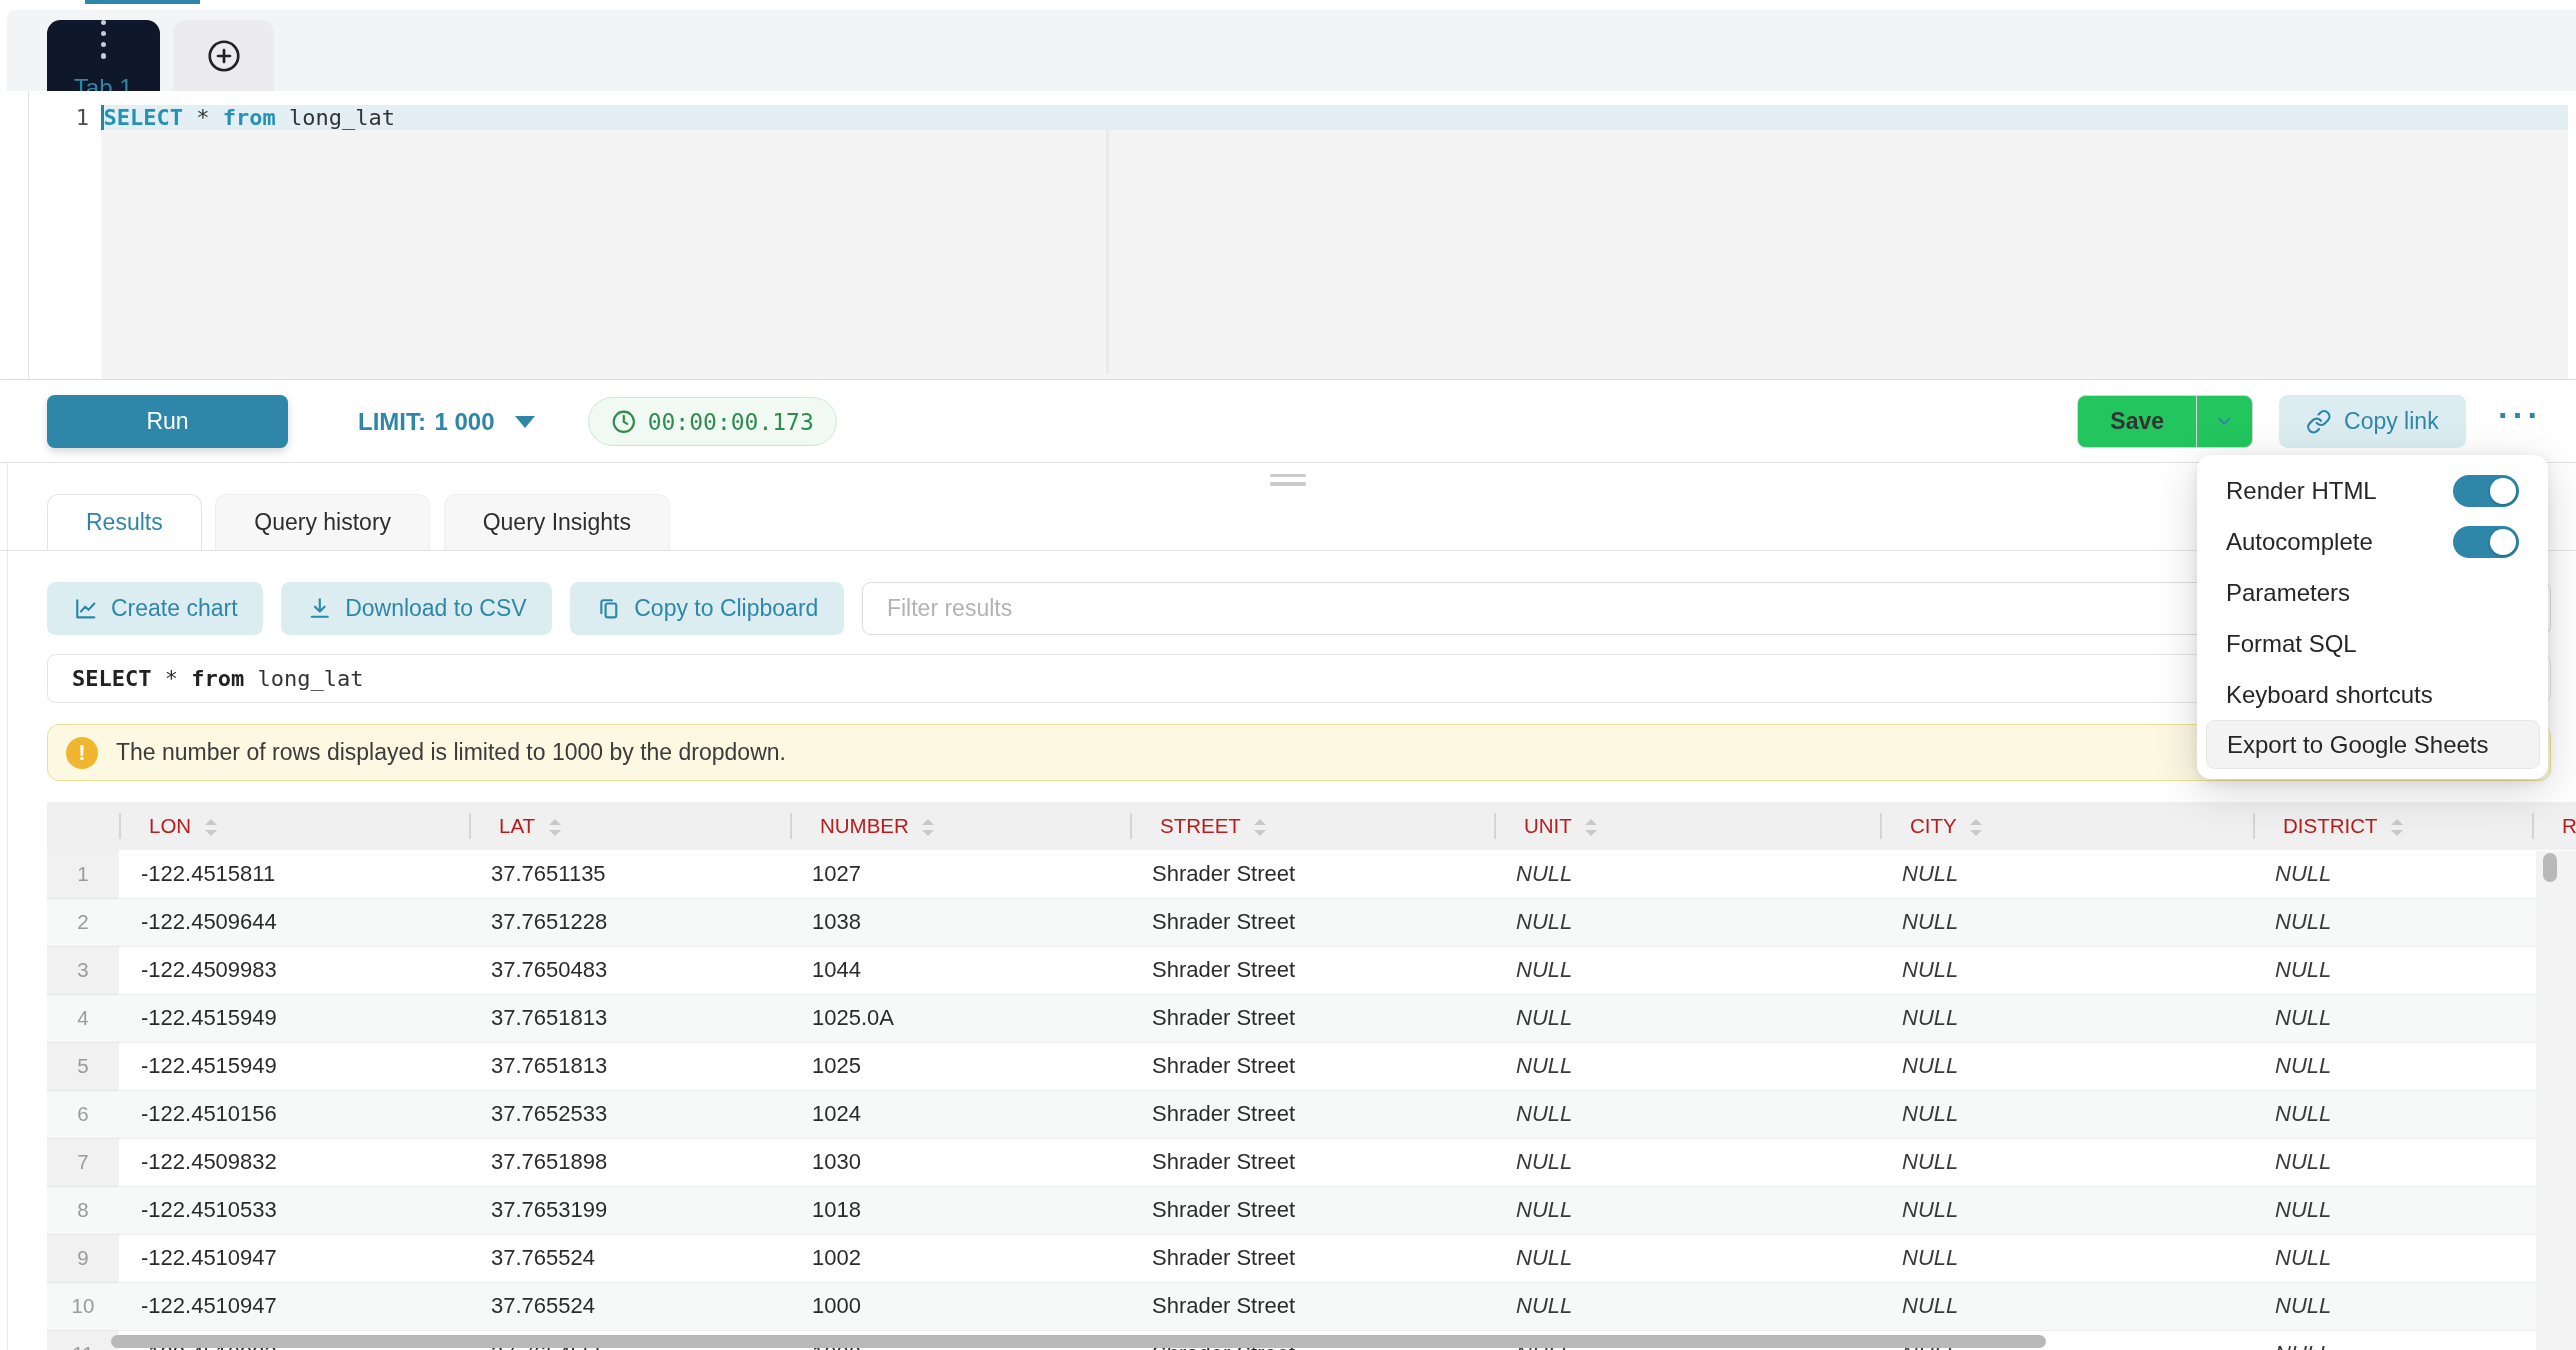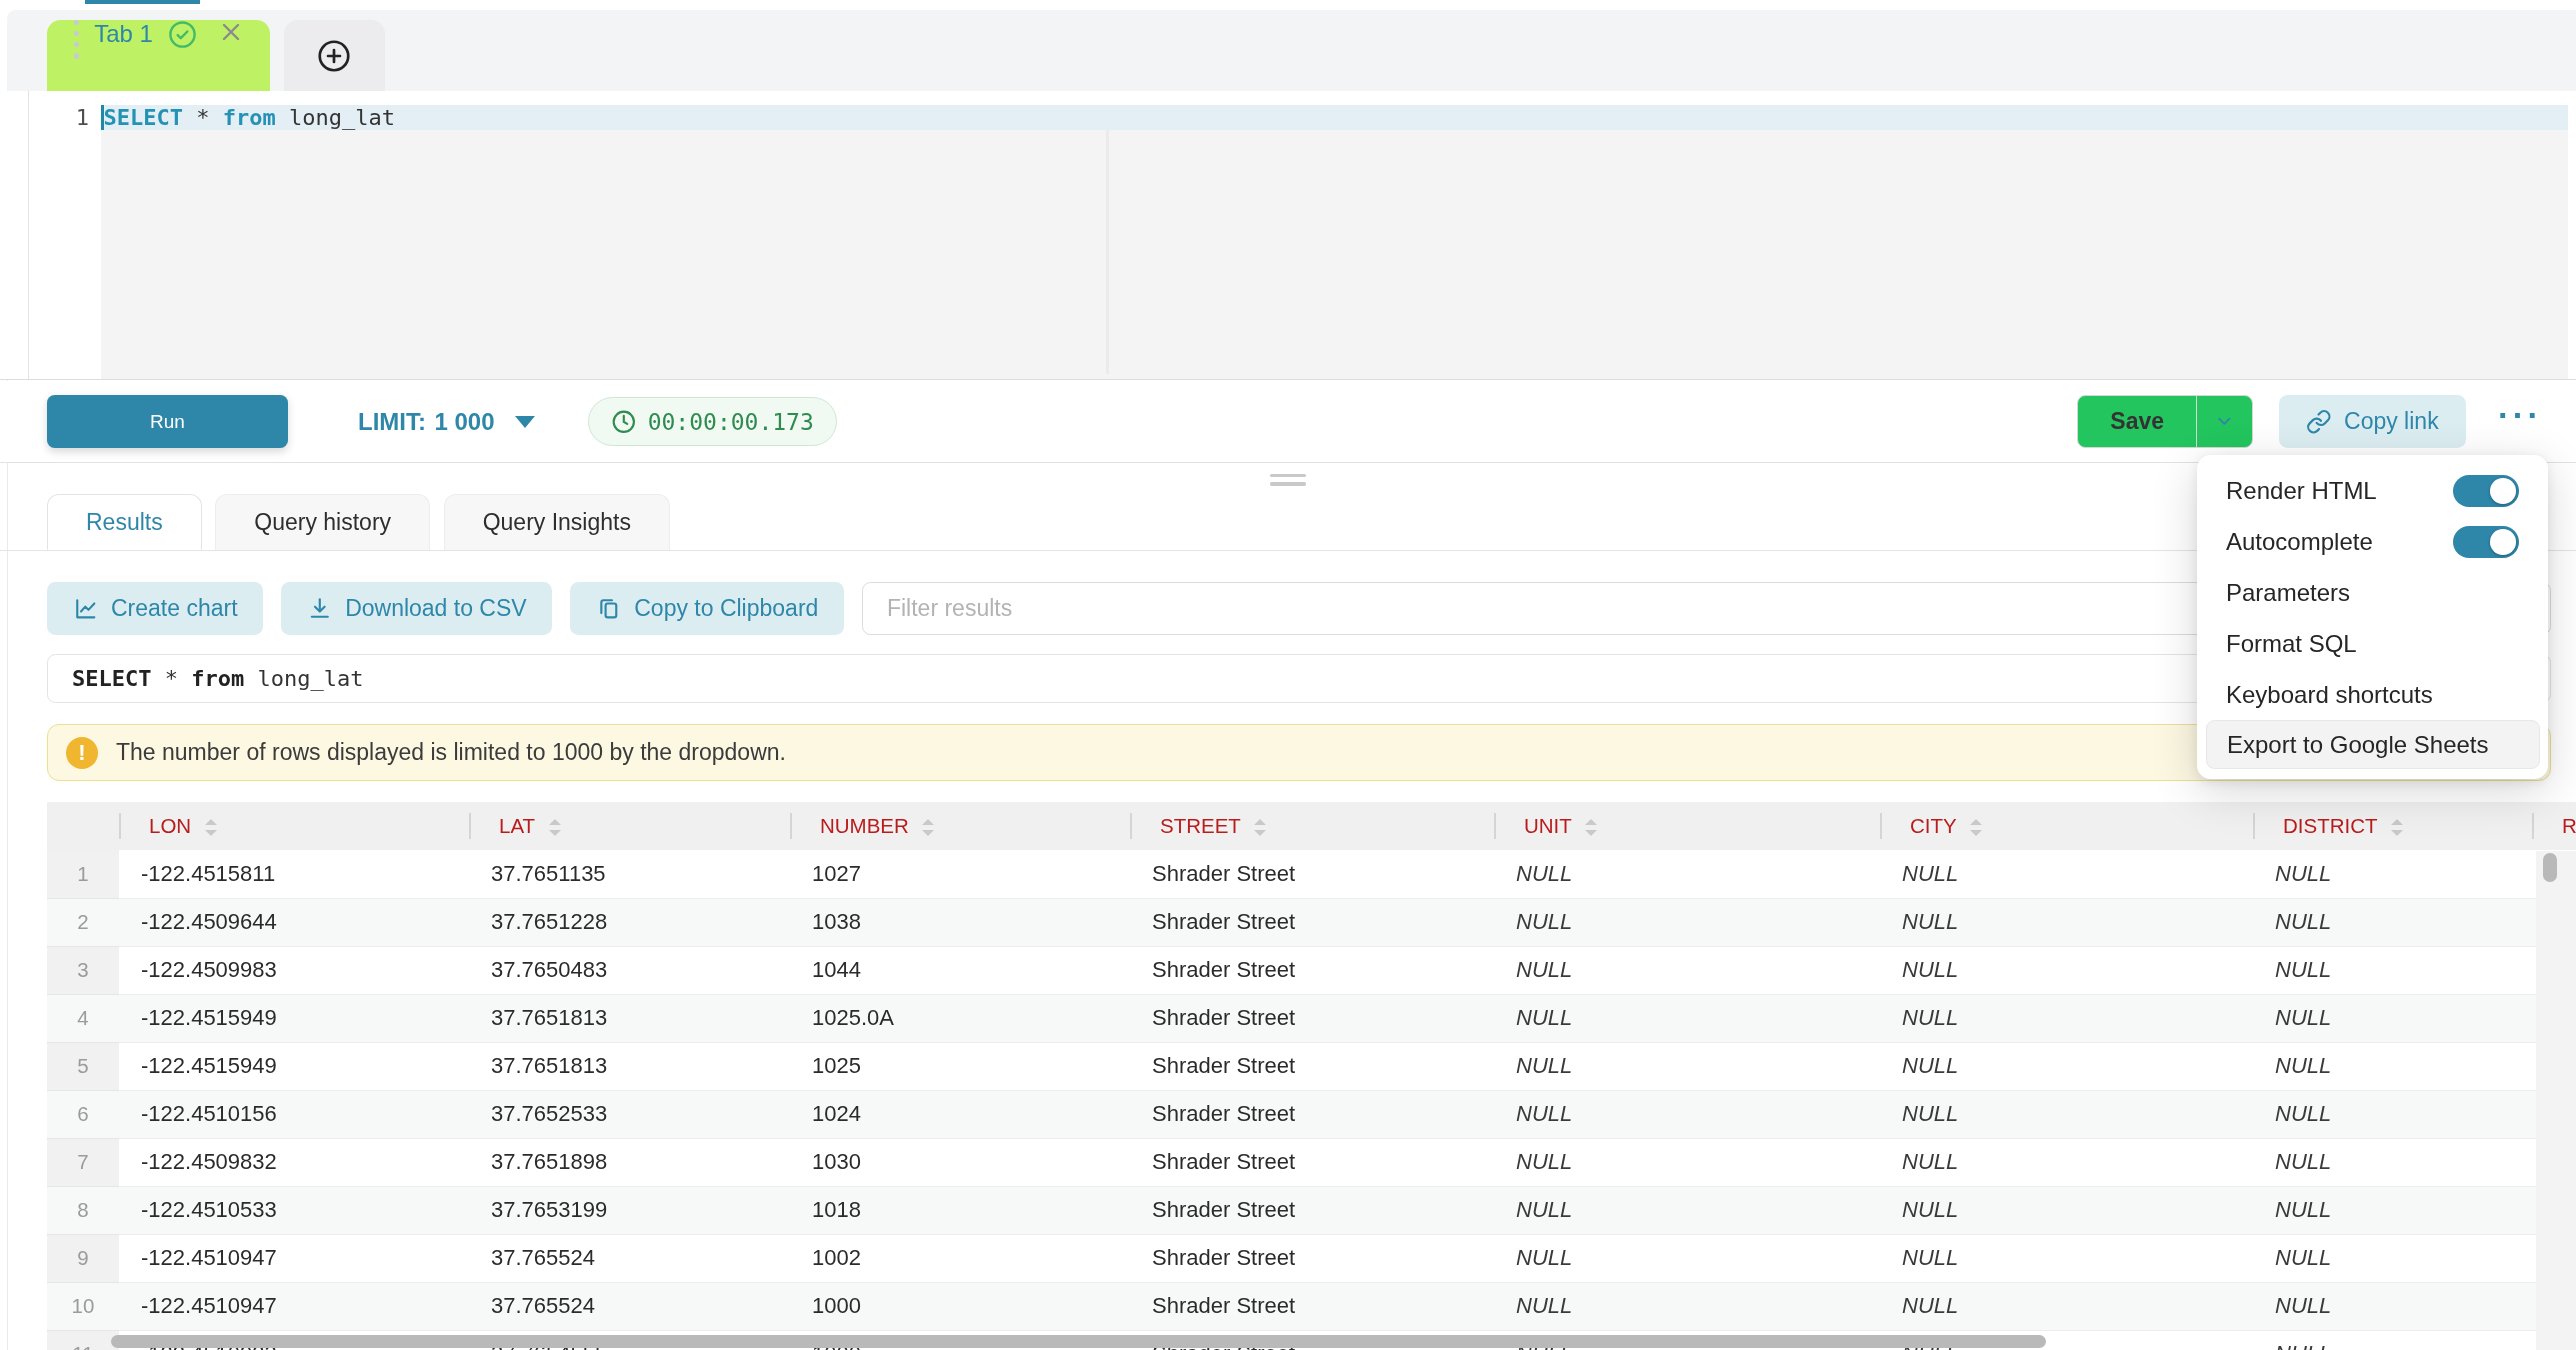--- a/index.html
+++ b/index.html
@@ -6,21 +6,21 @@
   html,body { margin:0; padding:0; }
   body { font-family:"Liberation Sans", sans-serif; background:#fff; }
   .screen { position:relative; width:2576px; height:1350px; background:#fff; overflow:hidden; color:#2b2b2b; }
 
   
   .topline { position:absolute; left:85px; top:0; width:115px; height:4.3px; background:#2E87A9; }
   .leftline { position:absolute; left:6.8px; top:367px; bottom:0; width:1.7px; background:#eaeaea; }
 
   
   .tabstrip { position:absolute; left:6.8px; top:10.2px; right:0; height:81px; background:#f3f4f5; border-radius:8.5px 0 0 0; display:flex; align-items:flex-end; padding-left:40px; }
-  .tab-active { height:71px; background:#bef264; border-radius:13.6px 13.6px 0 0; display:flex; padding:0 27px; gap:15.3px; }
+  .tab-active { height:71px; background:#0f172a; border-radius:13.6px 13.6px 0 0; display:flex; align-items:center; padding:0 27px; gap:15.3px;flex-direction:column; }
   .dots { display:flex; flex-direction:column; gap:6px; }
   .dots i { width:5.1px; height:5.1px; border-radius:50%; background:#c7cbd0; }
   .tab-label { font-size:24px; color:#2E87A9; font-weight:500; }
   .tab-plus { height:71px; width:101px; background:#ececee; border-radius:13.6px 13.6px 0 0; margin-left:13.6px; display:flex; align-items:center; justify-content:center; }
   svg { display:block; }
 
   
   .editor { position:absolute; left:0; top:91px; width:2576px; height:289px; border-bottom:0.9px solid #dcdcdc; background:#fff; font-family:"DejaVu Sans Mono", monospace; }
   .ed-left-border { position:absolute; left:28px; top:0; bottom:0; width:0.9px; background:#e3e3e3; }
   .ed-bg { position:absolute; left:101px; right:8.5px; top:39px; bottom:0; background:#f4f4f5; }
@@ -28,21 +28,21 @@
   .ln { position:absolute; left:29px; top:13.6px; width:60px; height:25.6px; line-height:25.6px; text-align:right; font-size:22px; color:#4d4d4d; }
   .line-band { position:absolute; left:101px; right:8.5px; top:13.6px; height:25.6px; background:#e3eff4; display:flex; align-items:center; }
   .cursor { width:2.6px; height:25.6px; background:#1f87a8; flex:none; }
   .code, .sql-line { font-size:22px; color:#333; white-space:pre; }
   .code .kw { color:#2492b4; font-weight:bold; }
   .sql-line { font-family:"DejaVu Sans Mono", monospace; }
   .sql-line .kw { font-weight:bold; color:#222; }
 
   
   .actionbar { position:absolute; left:0; top:381px; width:2576px; height:82px; border-bottom:0.9px solid #e2e2e2; display:flex; align-items:center; padding:0 27px 0 47px; background:#fff; }
-  .btn-run { width:241px; height:53px; border:none; border-radius:7.7px; background:#2E87A9; color:#fff; font-size:19px; font-family:inherit; display:flex; align-items:center; justify-content:center; box-shadow:0 3.4px 8.5px rgba(0,0,0,.15); }
+  .btn-run { width:241px; height:53px; border:none; border-radius:7.7px; background:#2E87A9; color:#fff; font-size:23px; font-family:inherit; display:flex; align-items:center; justify-content:center; box-shadow:0 3.4px 8.5px rgba(0,0,0,.15); }
   .limit { margin-left:70px; display:flex; align-items:center; gap:8.5px; color:#2E87A9; font-size:24px; font-weight:600; }
   .tri-down { width:0; height:0; border-left:10.2px solid transparent; border-right:10.2px solid transparent; border-top:12.8px solid #2E87A9; margin-left:12px; }
   .timer { margin-left:53px; height:49px; border:1.7px solid #cfe7d2; background:#f1faf2; border-radius:25px; display:flex; align-items:center; gap:11px; padding:0 22px; color:#2F8B4F; font-family:"DejaVu Sans Mono", monospace; font-size:23px; }
   .right-group { margin-left:auto; display:flex; align-items:center; gap:25.6px; }
   .save-split { display:flex; height:53px; border:0.9px solid #d6d6d6; border-radius:8.5px; background:#22c55e; overflow:hidden;font-weight:bold; }
   .save-main { padding:0 32px; display:flex; align-items:center; font-size:23px; color:#333; border-right:0.9px solid #d6d6d6; }
   .save-caret { width:55px; display:flex; align-items:center; justify-content:center; color:#2E87A9; }
   .copy-link { height:53px; border-radius:8.5px; background:#dcedf2; color:#2E87A9; display:flex; align-items:center; gap:12.8px; padding:0 27px; font-size:23px; font-weight:500; }
   .more { color:#2E87A9; font-size:34px; letter-spacing:3.4px; line-height:0.5; padding:0 6.8px 12px 6.8px; font-weight:600; }
 

